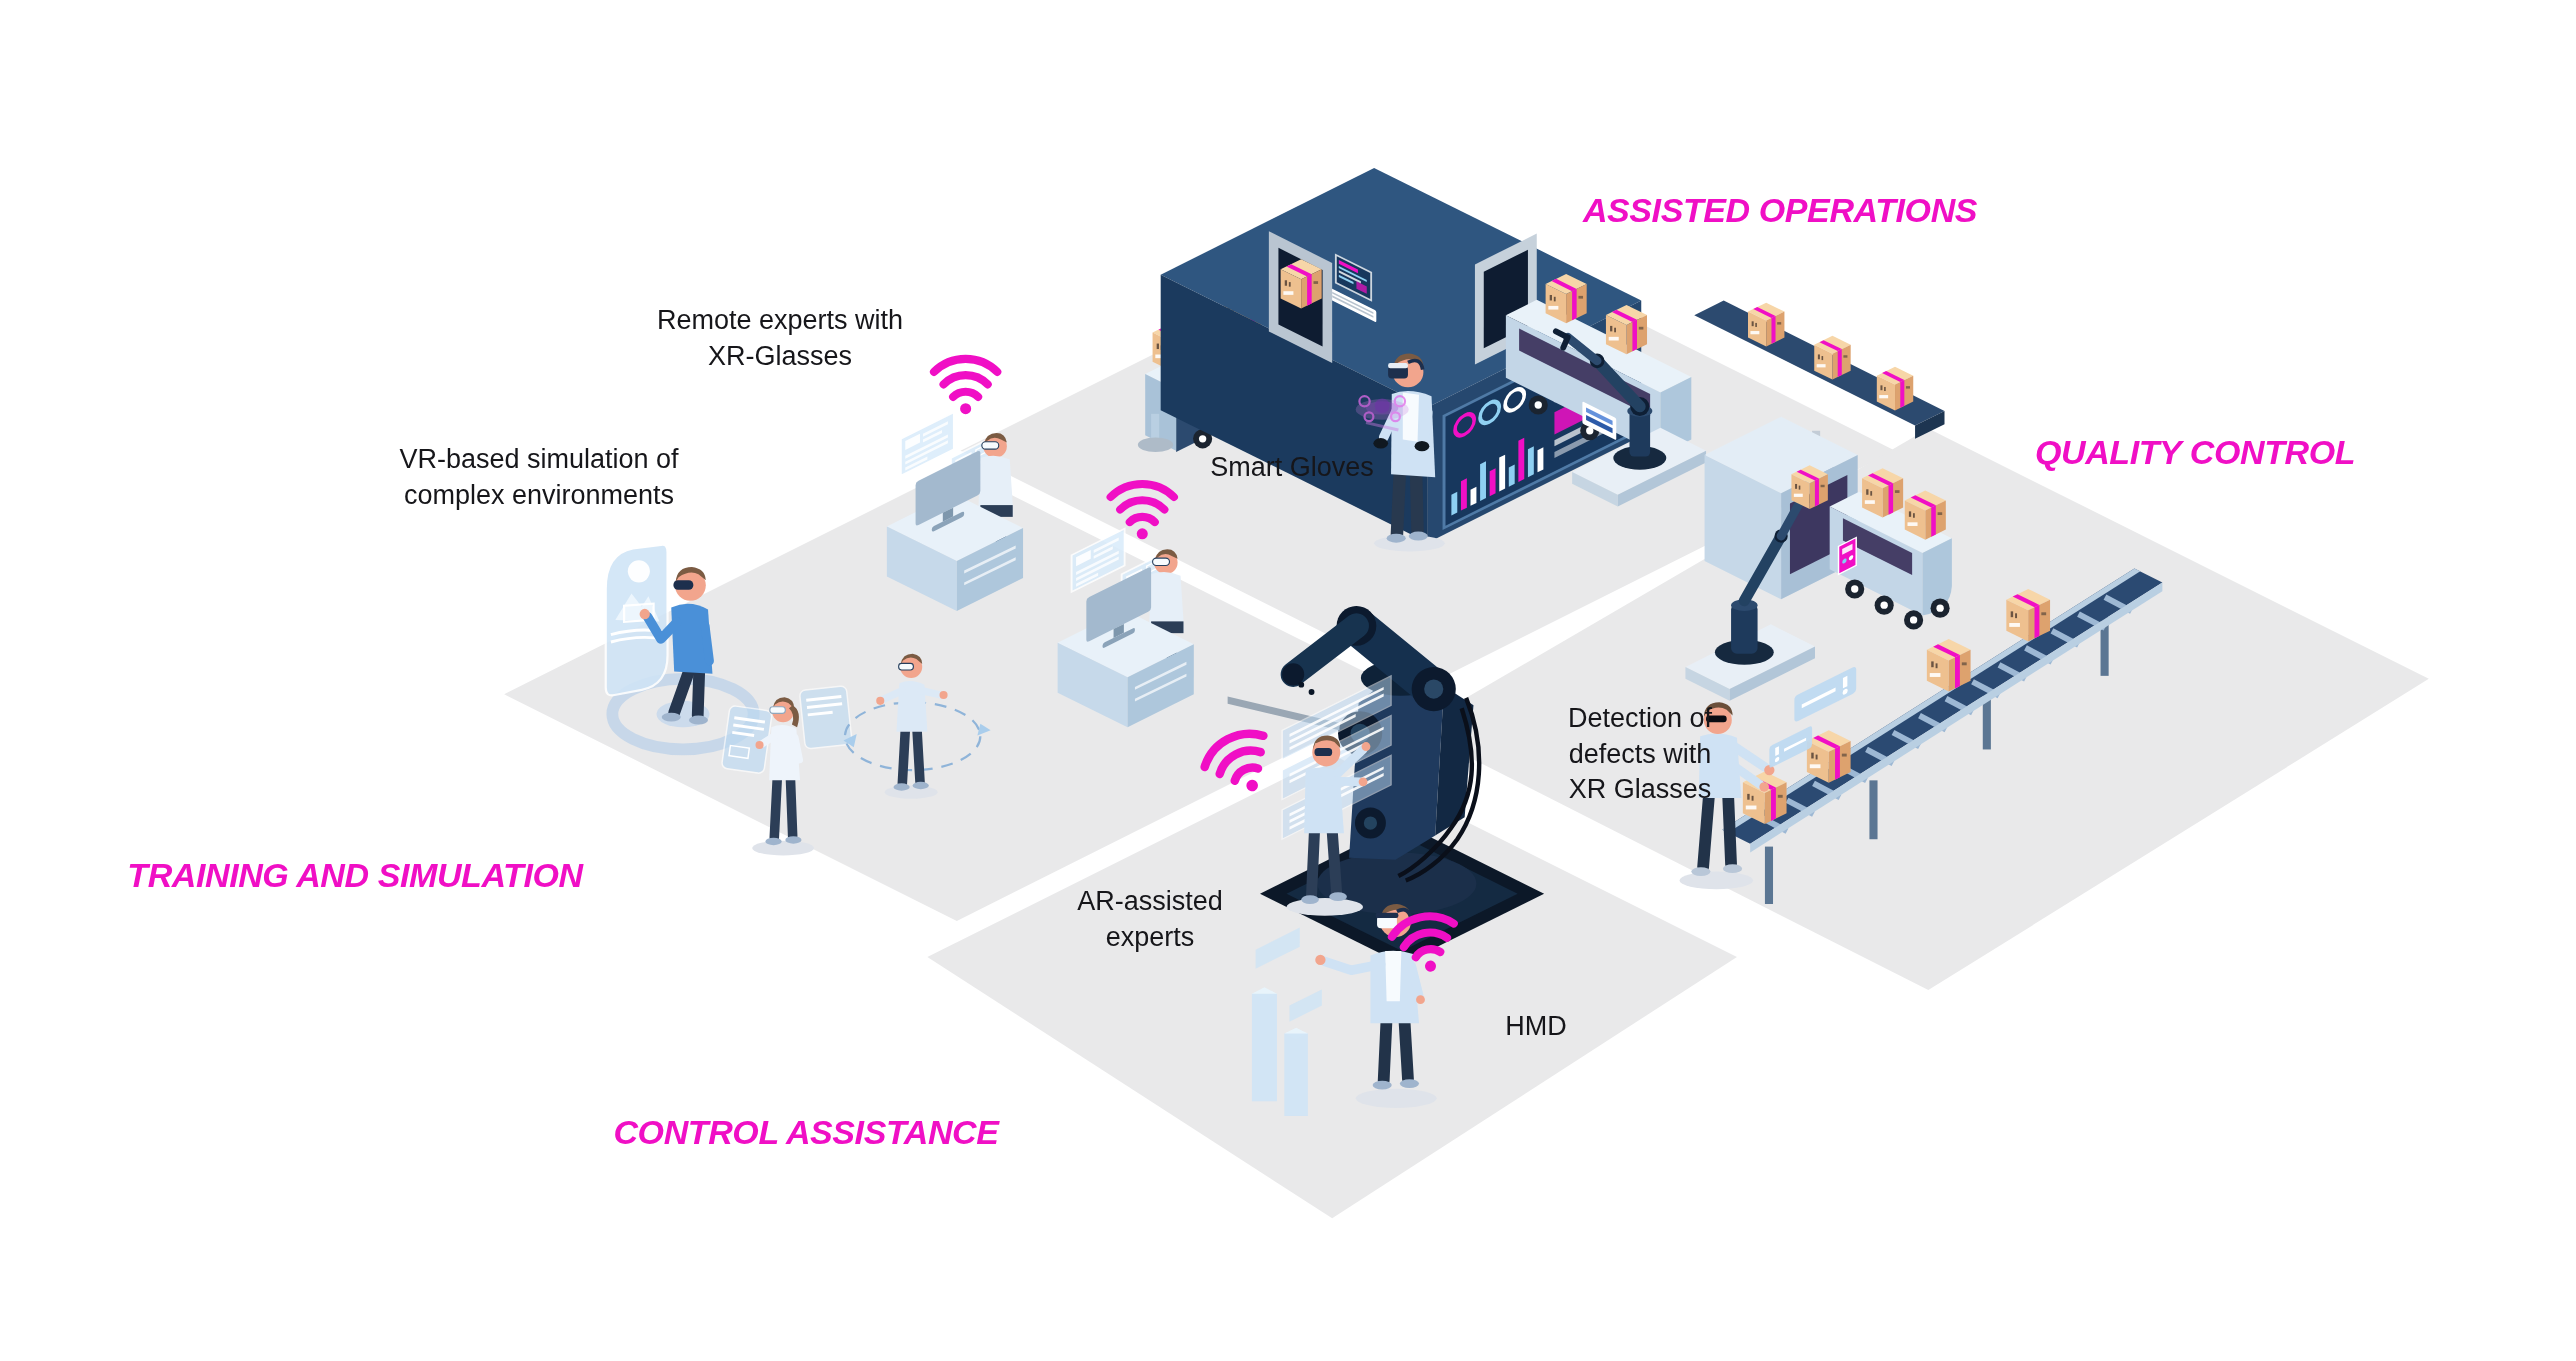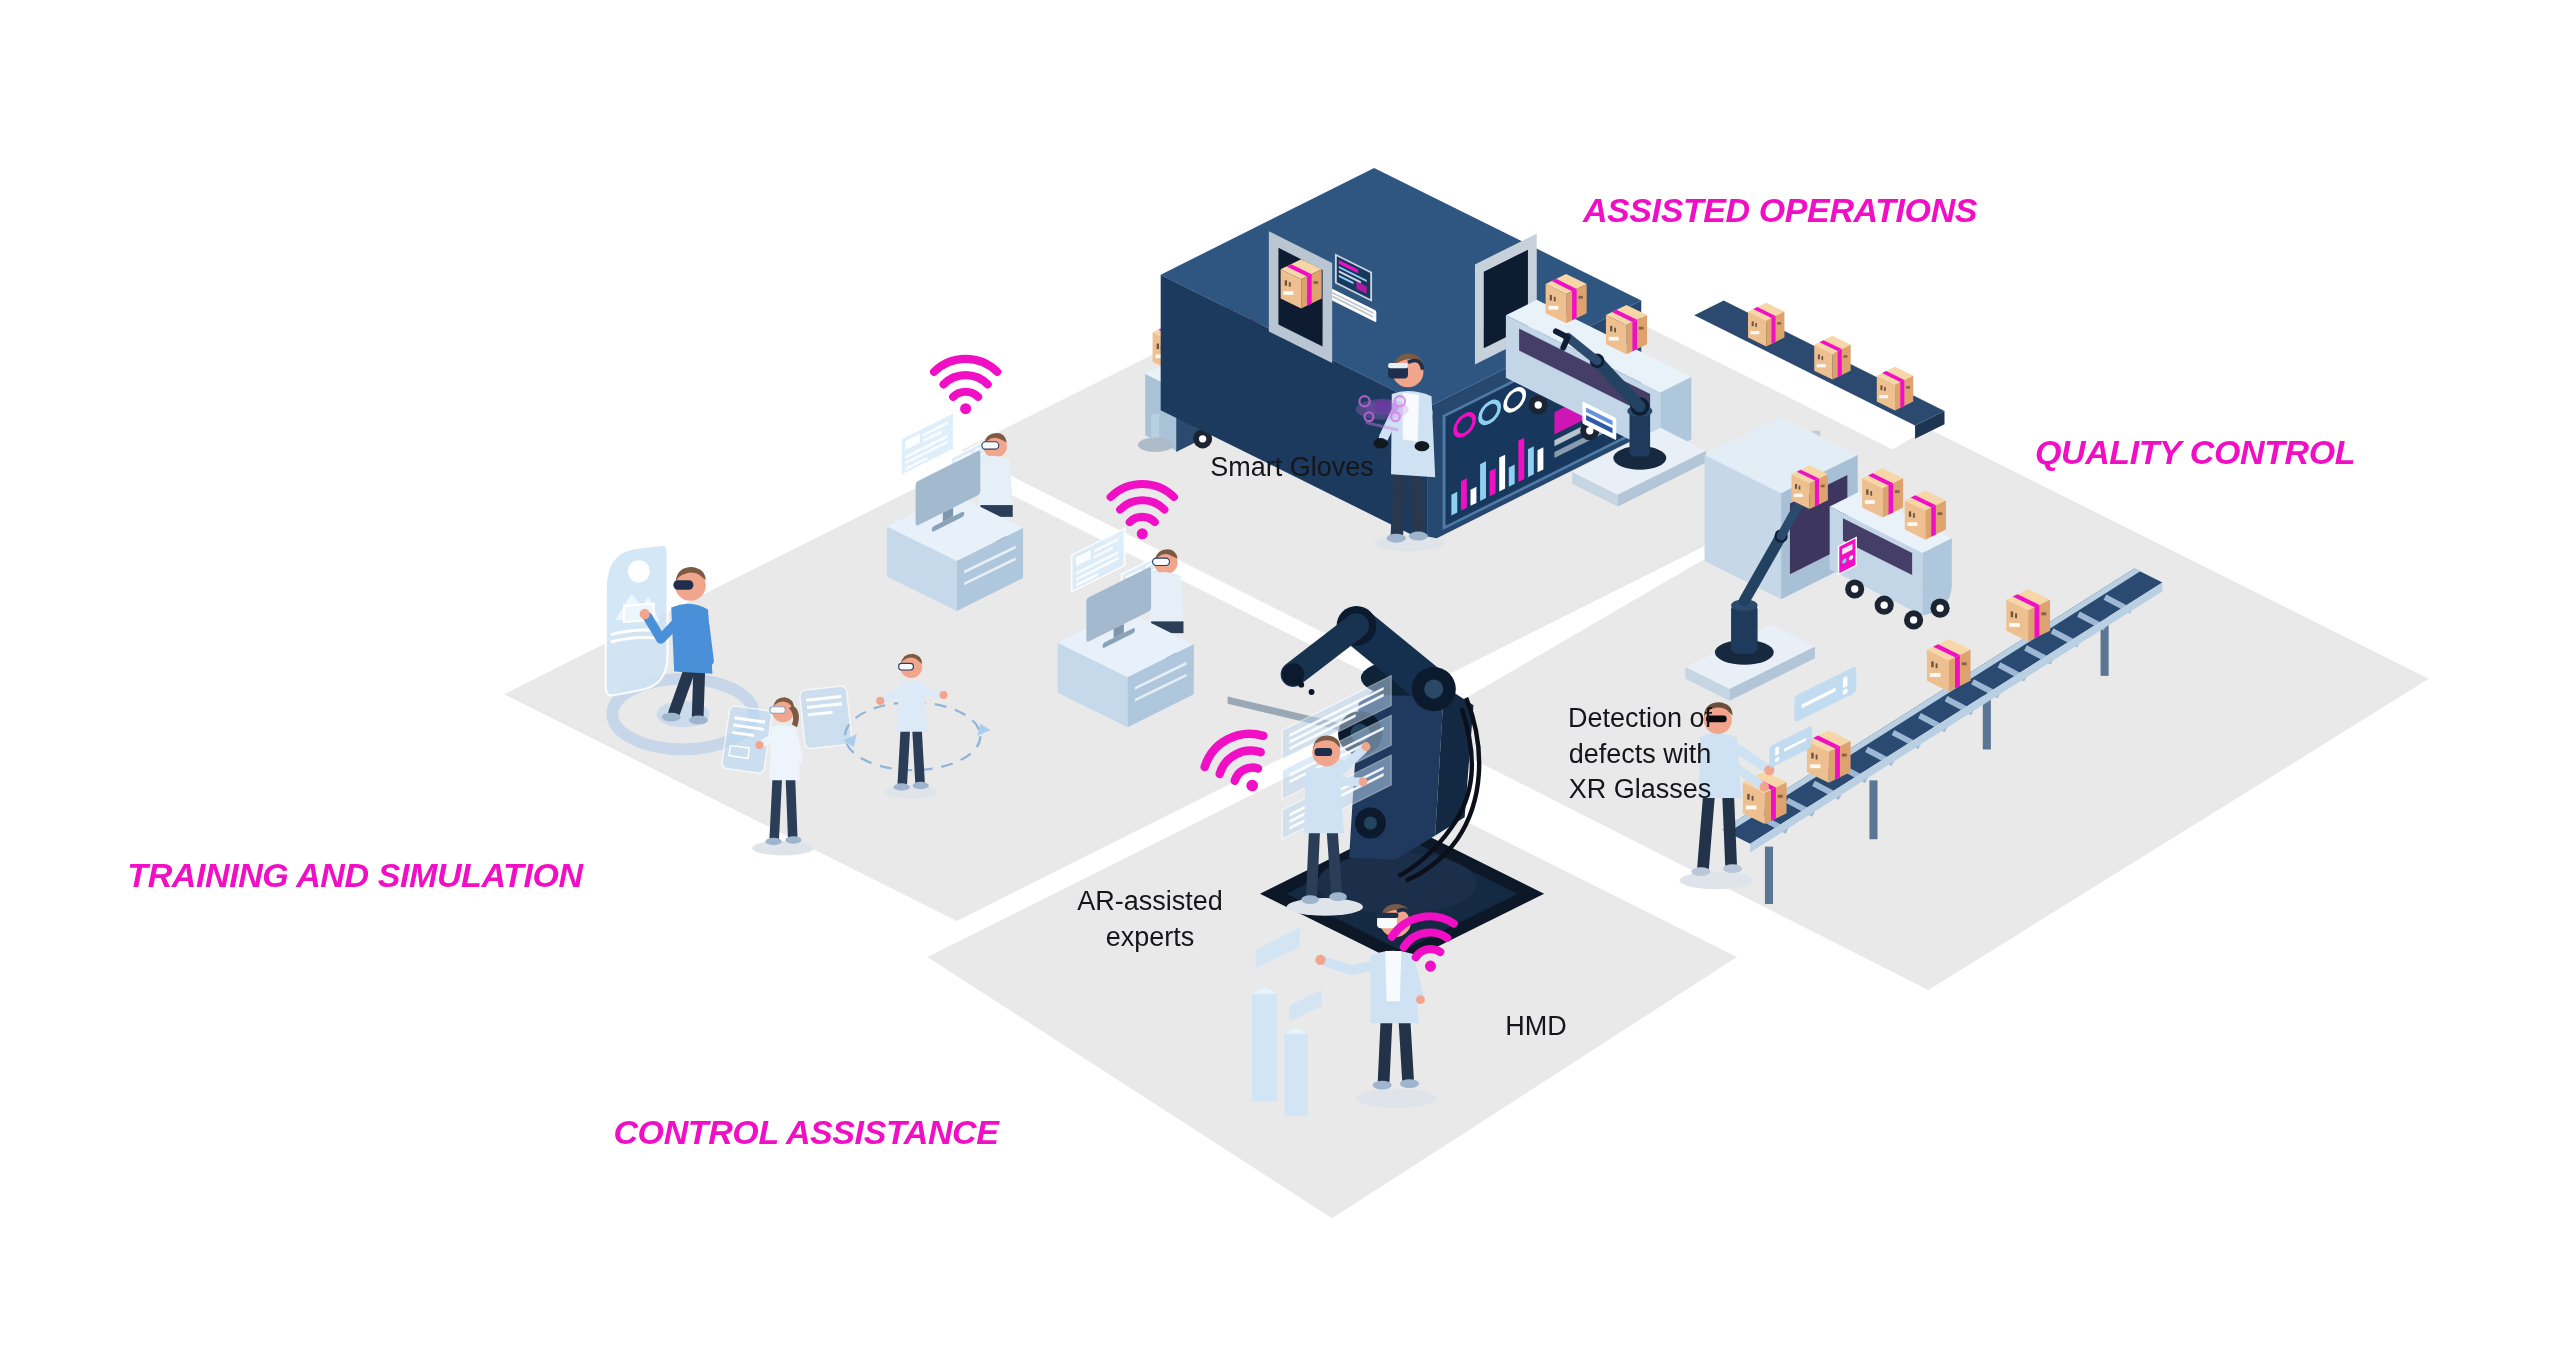--- a/index.html
+++ b/index.html
@@ -511,20 +511,24 @@
   <use href="#wifi" transform="translate(1688,1042) rotate(-28) scale(1.05)"></use>
   <use href="#wifi" transform="translate(1938,1286) rotate(-12)"></use>
 </svg>
 
 
 <div class="lbl zone-lbl" style="left:1780px;top:211px;">ASSISTED OPERATIONS</div>
 <div class="lbl zone-lbl" style="left:2195px;top:416px;margin-top:37px;">QUALITY CONTROL</div>
 <div class="lbl zone-lbl" style="left:355px;top:876px;text-align:center;">TRAINING AND SIMULATION</div>
 <div class="lbl zone-lbl" style="left:806px;top:1133px;">CONTROL ASSISTANCE</div>
 
+<div class="lbl ann-lbl" style="left:780px;top:339px;">Remote experts with
+XR-Glasses</div>
+<div class="lbl ann-lbl" style="left:539px;top:478px;">VR-based simulation of
+complex environments</div>
 <div class="lbl ann-lbl" style="left:1292px;top:468px;">Smart Gloves</div>
 <div class="lbl ann-lbl" style="left:1612px;top:754px;margin-left:28px;">Detection of
 defects with
 XR Glasses</div>
 <div class="lbl ann-lbl" style="left:1150px;top:920px;">AR-assisted
 experts</div>
 <div class="lbl ann-lbl" style="left:1536px;top:1027px;">HMD</div>
 
 </div>
 

